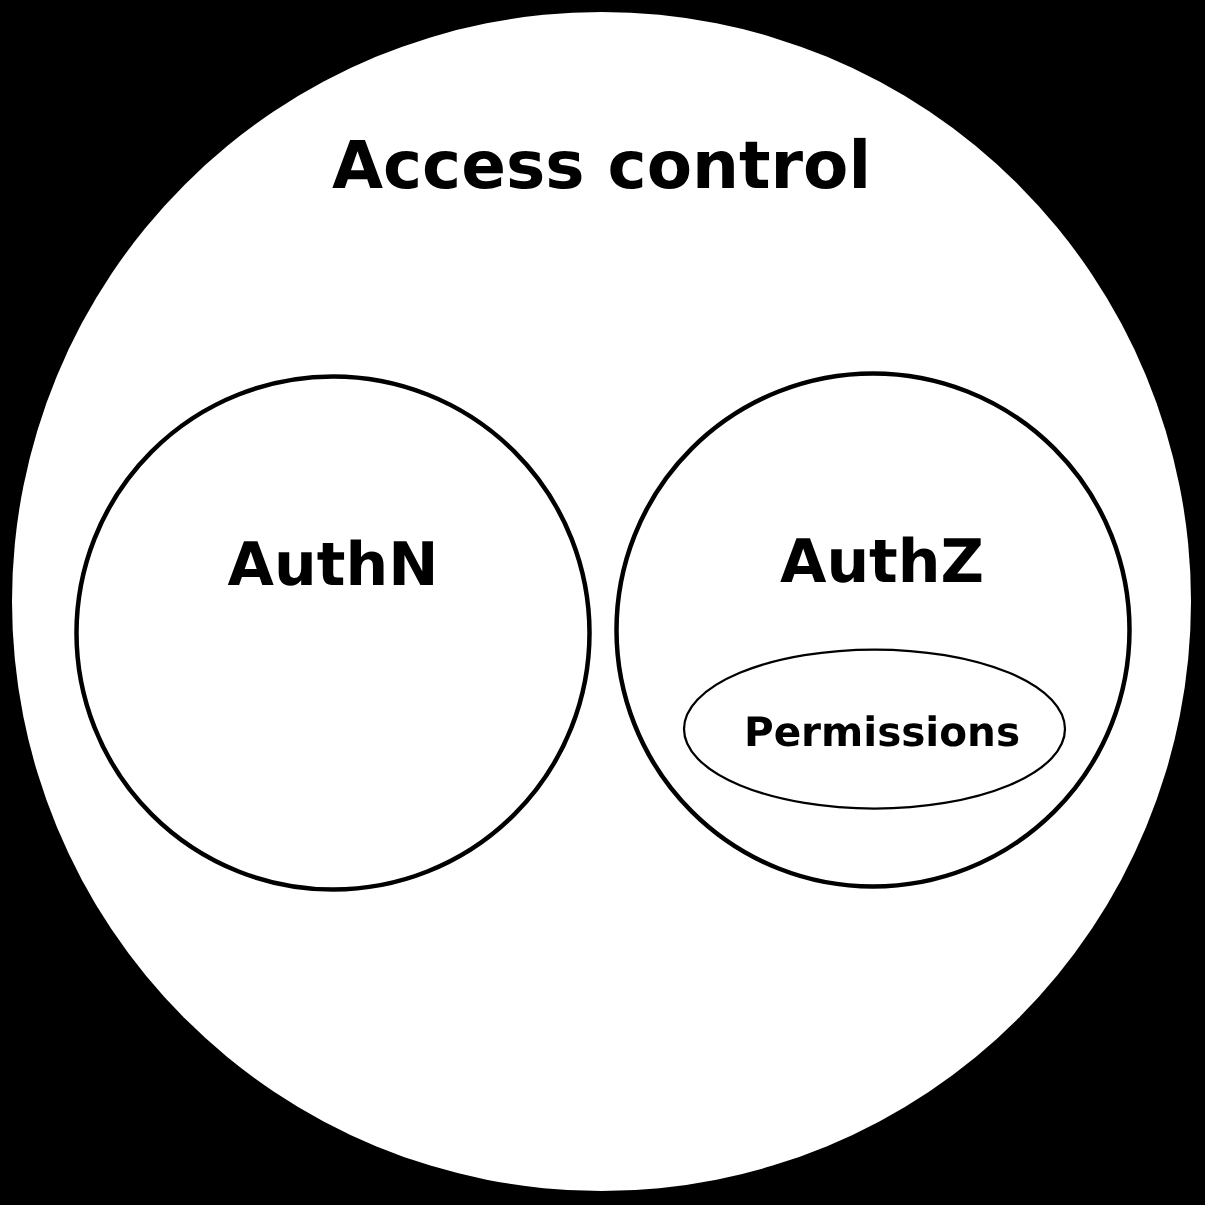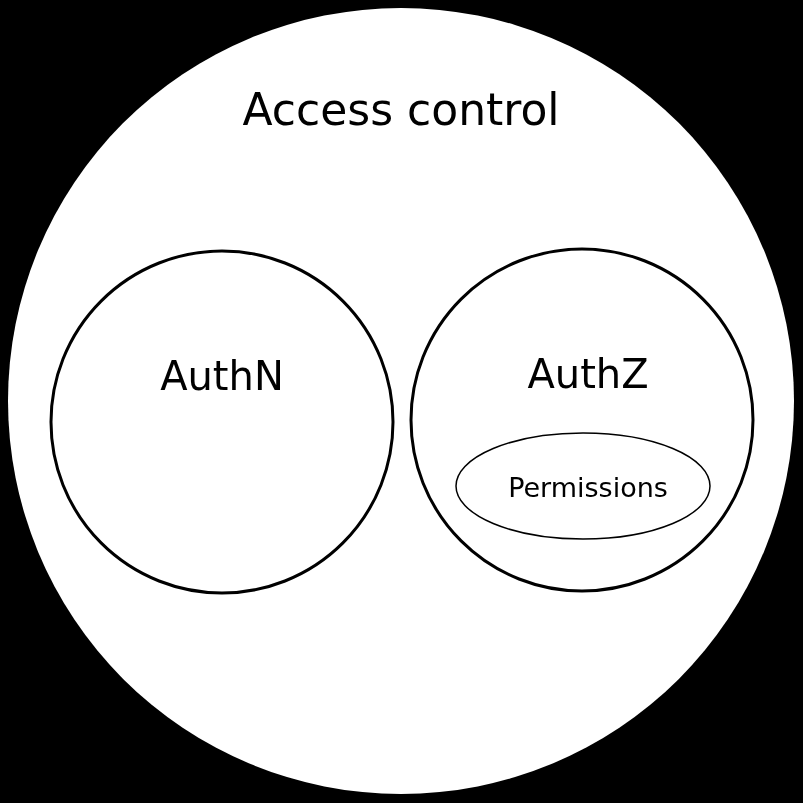--- a/index.html
+++ b/index.html
@@ -8,20 +8,21 @@
     width: 803px;
     height: 803px;
     background: #000000;
     overflow: hidden;
     font-family: "DejaVu Sans", sans-serif;
   }
   .diagram-stage {
     width: 803px;
     height: 574px;
     position: relative;
+    font-weight: bold;
   }
   svg {
     display: block;
   }
   text {
     fill: #000000;
     font-family: "DejaVu Sans", sans-serif;
   }
   .title-text {
     font-size: 44px;

